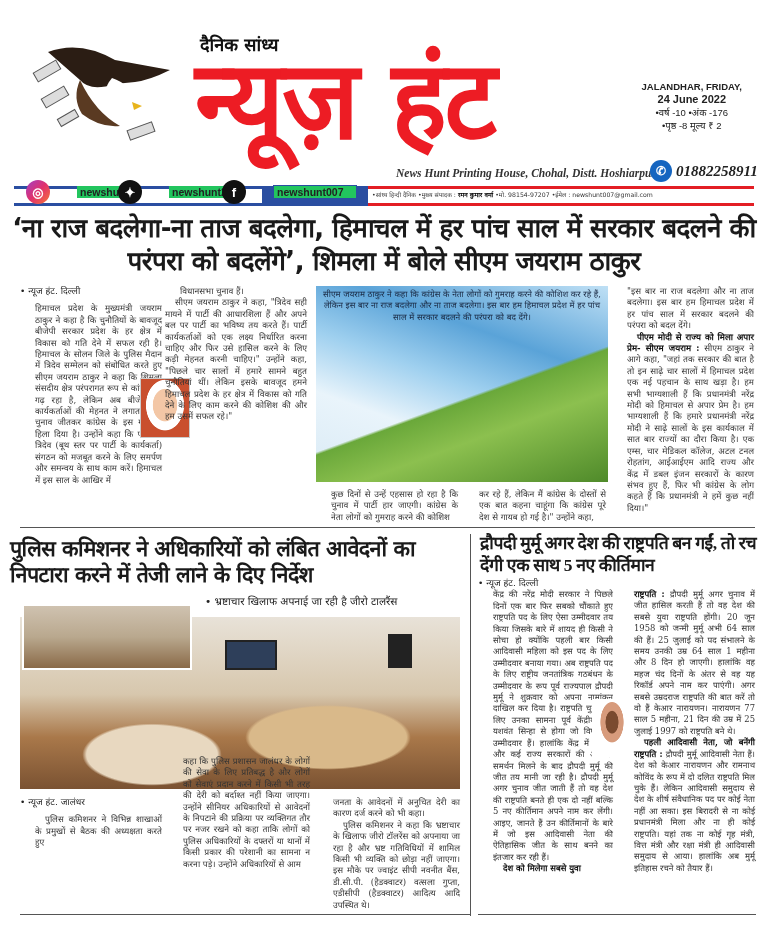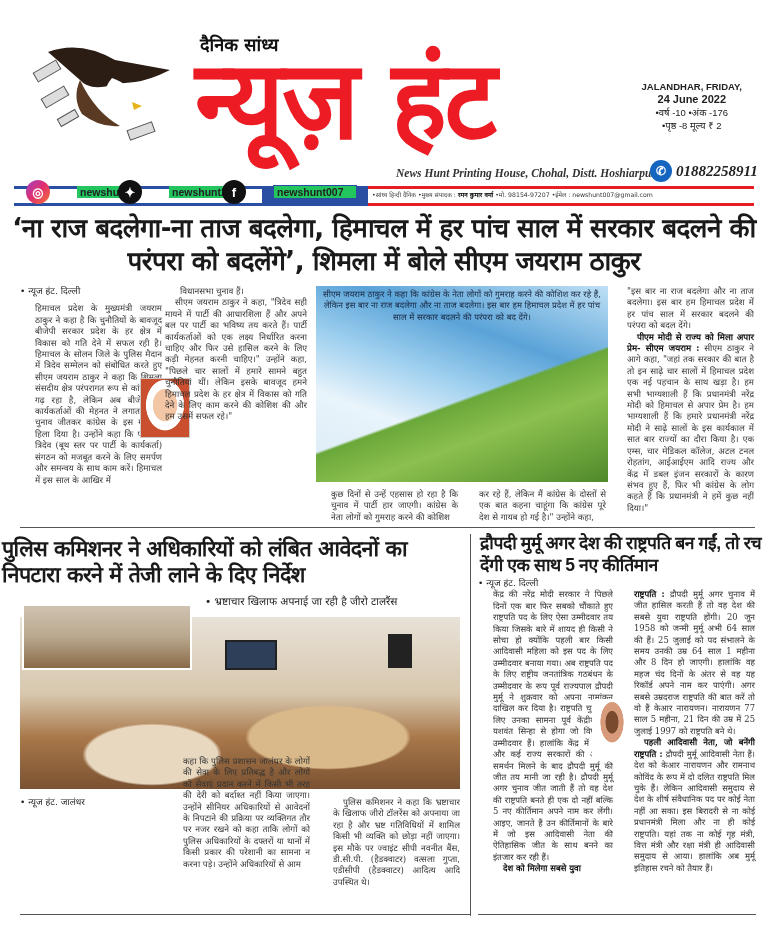--- a/index.html
+++ b/index.html
@@ -42,34 +42,34 @@
   .photo-him { left: 316px; top: 286px; width: 292px; height: 196px; overflow: hidden;
     background:
       linear-gradient(160deg, transparent 55%, #6aa83a 56%, #8cc04f 70%, #4f8a2a 100%),
       linear-gradient(200deg, #bfe0f5 0%, #5aa3d8 30%, #9fd0ef 50%, #e9f4fb 70%, #d9eaf5 100%); }
   .photo-caption { left: 322px; top: 289px; width: 280px; text-align: center; font-family: "DejaVu Serif", serif; font-size: 8.4px; line-height: 11.4px; color: #1a2a44; }
 
   .rule { background: #555; height: 1px; }
   .vrule { background: #555; width: 1px; }
 
   
-  .h2 { left: 2px; top: 536px; width: 455px; font-family: "DejaVu Sans", sans-serif; font-weight: bold; font-size: 21.5px; line-height: 26px; color: #1a1a1a; letter-spacing: -0.6px; }
+  .h2 { left: 10px; top: 536px; width: 455px; font-family: "DejaVu Sans", sans-serif; font-weight: bold; font-size: 21.5px; line-height: 26px; color: #1a1a1a; letter-spacing: -0.6px; }
   .kicker2 { left: 205px; top: 594px; font-family: "DejaVu Sans", sans-serif; font-size: 10.5px; color: #222; }
 
   .photo-meet { left: 20px; top: 617px; width: 440px; height: 172px; overflow: hidden;
     background:
       radial-gradient(ellipse at 30% 80%, #e8d8c0 0 15%, transparent 16%),
       radial-gradient(ellipse at 70% 70%, #d9b98a 0 18%, transparent 19%),
       linear-gradient(180deg, #e8e2d8 0%, #d7c7ad 45%, #a9784a 70%, #7a5232 100%); }
   .photo-meet-inset { left: 22px; top: 604px; width: 170px; height: 66px; border: 2px solid #fff;
     background: linear-gradient(180deg, #cfc2b0 0%, #b9a88e 50%, #8a6a48 100%); }
   .meet-screen { left: 225px; top: 640px; width: 52px; height: 30px; background: #2e3f5a; border: 2px solid #222; }
   .meet-tv { left: 388px; top: 634px; width: 24px; height: 34px; background: #222; }
 
-  .h3 { left: 480px; top: 532px; width: 285px; font-family: Liberation Sans, sans-serif; font-weight: bold; font-size: 17.5px; line-height: 22px; color: #1a1a1a; letter-spacing: -0.4px; }
+  .h3 { left: 480px; top: 532px; width: 285px; font-family: Liberation Serif, serif; font-weight: bold; font-size: 17.5px; line-height: 22px; color: #1a1a1a; letter-spacing: -0.4px; }
   .thumb-murmu { left: 592px; top: 699px; width: 40px; height: 58px; background: radial-gradient(ellipse at 50% 40%, #7a4a2f 0 22%, #d79b7c 24% 40%, #fff 42%); }
 </style>
 </head>
 <body>
 
 <div class="abs eagle">
   <svg width="150" height="120" viewBox="0 0 150 120">
     <path d="M28 30 Q60 18 95 38 L150 48 Q130 58 115 60 L95 62 Q70 70 60 58 Z" fill="#2b1d14"></path>
     <path d="M92 56 Q110 62 118 80 Q105 95 90 84 Q80 70 92 56" fill="#fff"></path>
     <path d="M112 80 l10 4 -8 4z" fill="#e8b41c"></path>
@@ -158,25 +158,27 @@
 <div class="abs h2">पुलिस कमिशनर ने अधिकारियों को लंबित आवेदनों का निपटारा करने में तेजी लाने के दिए निर्देश</div>
 <div class="abs photo-meet"></div>
 <div class="abs meet-screen"></div>
 <div class="abs meet-tv"></div>
 <div class="abs photo-meet-inset"></div>
 <div class="abs kicker2">• भ्रष्टाचार खिलाफ अपनाई जा रही है जीरो टालरैंस</div>
 
 <div class="abs col" style="left:20px; top:797px; width:142px;">
   <div class="byline"><b>• न्यूज हंट.</b> <span>जालंधर</span></div>
   <div style="height:6px"></div>
+  <p>पुलिस कमिशनर ने विभिन्न शाखाओं के प्रमुखों से बैठक की अध्यक्षता करते हुए</p>
 </div>
 <div class="abs col" style="left:168px; top:756px; width:142px;">
   <p style="text-indent:0">कहा कि पुलिस प्रशासन जालंधर के लोगों की सेवा के लिए प्रतिबद्ध है और लोगों को सेवाएं प्रदान करने में किसी भी तरह की देरी को बर्दाश्त नहीं किया जाएगा। उन्होंने सीनियर अधिकारियों से आवेदनों के निपटाने की प्रक्रिया पर व्यक्तिगत तौर पर नजर रखने को कहा ताकि लोगों को पुलिस अधिकारियों के दफ्तरों या थानों में किसी प्रकार की परेशानी का सामना न करना पड़े। उन्होंने अधिकारियों से आम</p>
 </div>
 <div class="abs col" style="left:318px; top:797px; width:142px;">
+  <p style="text-indent:0">जनता के आवेदनों में अनुचित देरी का कारण दर्ज करने को भी कहा।</p>
   <p>पुलिस कमिशनर ने कहा कि भ्रष्टाचार के खिलाफ जीरो टॉलरेंस को अपनाया जा रहा है और भ्रष्ट गतिविधियों में शामिल किसी भी व्यक्ति को छोड़ा नहीं जाएगा। इस मौके पर ज्वाइंट सीपी नवनीत बैंस, डी.सी.पी. (हैडक्वाटर) वत्सला गुप्ता, एडीसीपी (हैडक्वाटर) आदित्य आदि उपस्थित थे।</p>
 </div>
 
 <div class="abs vrule" style="left:470px; top:534px; height:382px;"></div>
 <div class="abs rule" style="left:20px; top:914px; width:450px;"></div>
 
 <div class="abs h3">द्रौपदी मुर्मू अगर देश की राष्ट्रपति बन गईं, तो रच देंगी एक साथ 5 नए कीर्तिमान</div>
 
 <div class="abs col" style="left:478px; top:578px; width:135px; font-size:8.4px;">
   <div class="byline"><b>• न्यूज हंट.</b> <span>दिल्ली</span></div>

